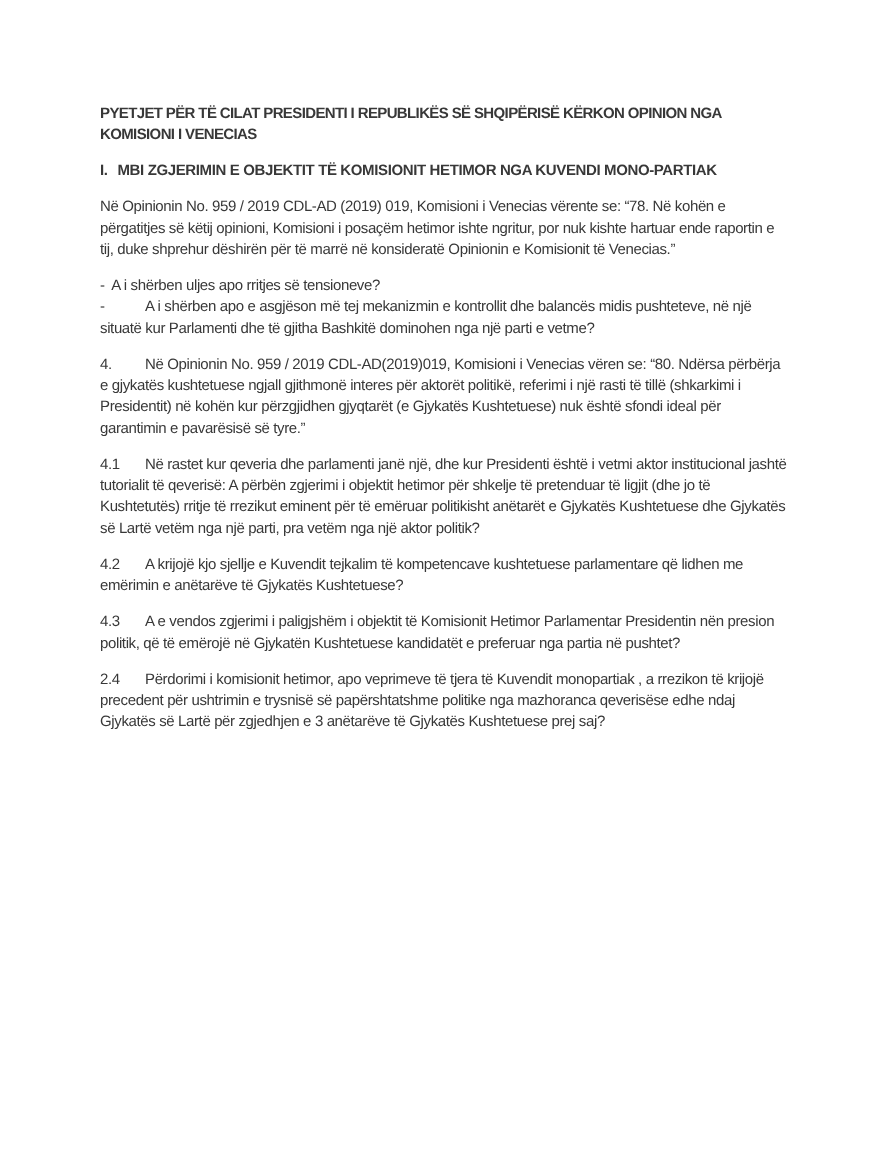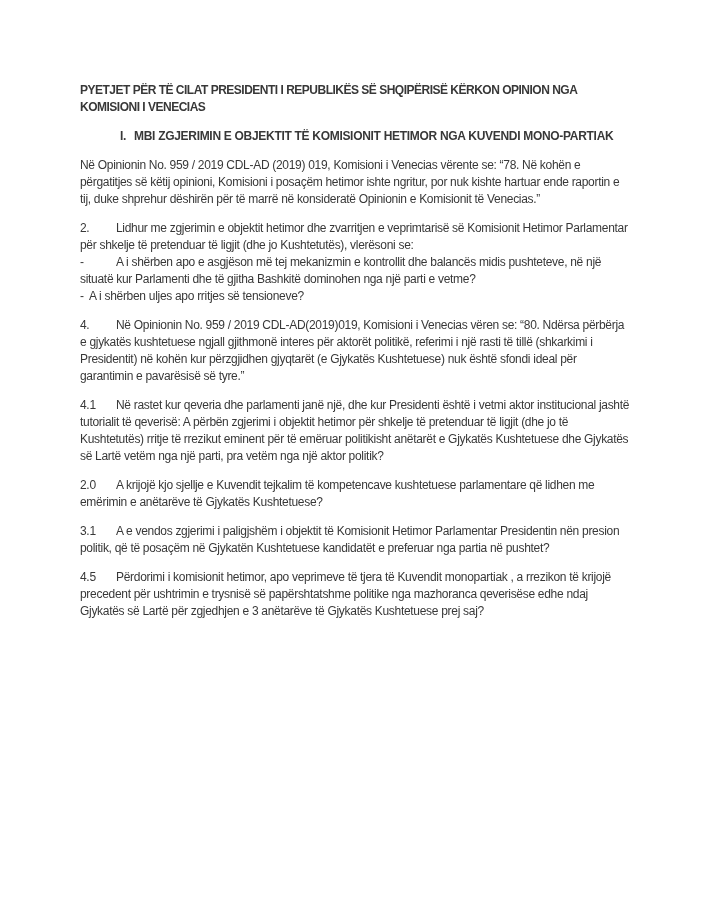--- a/index.html
+++ b/index.html
@@ -26,21 +26,20 @@
   }
   p { margin: 0 0 12px 0; }
   .block { margin: 0 0 12px 0; }
   .block p { margin: 0; }
   .title {
     font-weight: 700;
     letter-spacing: -0.5px;
   }
   .heading {
     font-weight: 700;
-    margin-left: 40px;
   }
   .h-num {
     display: inline-block;
     width: 14px;
   }
   .num {
     display: inline-block;
     width: 36px;
     vertical-align: top;
   }
@@ -61,30 +60,29 @@
 <div class="page">
 
   <p class="title">PYETJET PËR TË CILAT PRESIDENTI I REPUBLIKËS SË SHQIPËRISË KËRKON OPINION NGA KOMISIONI I VENECIAS</p>
 
   <p class="heading"><span class="h-num">I.</span><span>MBI ZGJERIMIN E OBJEKTIT TË KOMISIONIT HETIMOR NGA KUVENDI MONO-PARTIAK</span></p>
 
   <p>Në Opinionin No. 959 / 2019 CDL-AD (2019) 019, Komisioni i Venecias vërente se: “78. Në kohën e përgatitjes së këtij opinioni, Komisioni i posaçëm hetimor ishte ngritur, por nuk kishte hartuar ende raportin e tij, duke shprehur dëshirën për të marrë në konsideratë Opinionin e Komisionit të Venecias.”</p>
 
 
   <div class="block">
-    <p><span class="num">2.</span><span>Lidhur me zgjerimin e objektit hetimor dhe zvarritjen e veprimtarisë së Komisionit Hetimor Parlamentar për shkelje të pretenduar të ligjit (dhe jo Kushtetutës), vlerësoni se:</span></p>
+    <p><span class="dash-sm">-</span><span>A i shërben uljes apo rritjes së tensioneve?</span></p>
     <p><span class="dash-tab">-</span><span>A i shërben apo e asgjëson më tej mekanizmin e kontrollit dhe balancës midis pushteteve, në një situatë kur Parlamenti dhe të gjitha Bashkitë dominohen nga një parti e vetme?</span></p>
-    <p><span class="dash-sm">-</span><span>A i shërben uljes apo rritjes së tensioneve?</span></p>
   </div>
 
 
   <p class="item"><span class="num">4.</span><span>Në Opinionin No. 959 / 2019 CDL-AD(2019)019, Komisioni i Venecias vëren se: “80. Ndërsa përbërja e gjykatës kushtetuese ngjall gjithmonë interes për aktorët politikë, referimi i një rasti të tillë (shkarkimi i Presidentit) në kohën kur përzgjidhen gjyqtarët (e Gjykatës Kushtetuese) nuk është sfondi ideal për garantimin e pavarësisë së tyre.”</span></p>
 
   <p class="item"><span class="num">4.1</span><span>Në rastet kur qeveria dhe parlamenti janë një, dhe kur Presidenti është i vetmi aktor institucional jashtë tutorialit të qeverisë: A përbën zgjerimi i objektit hetimor për shkelje të pretenduar të ligjit (dhe jo të Kushtetutës) rritje të rrezikut eminent për të emëruar politikisht anëtarët e Gjykatës Kushtetuese dhe Gjykatës së Lartë vetëm nga një parti, pra vetëm nga një aktor politik?</span></p>
 
-  <p class="item"><span class="num">2.0</span><span>A krijojë kjo sjellje e Kuvendit tejkalim të kompetencave kushtetuese parlamentare që lidhen me emërimin e anëtarëve të Gjykatës Kushtetuese?</span></p>
+  <p class="item"><span class="num">4.2</span><span>A krijojë kjo sjellje e Kuvendit tejkalim të kompetencave kushtetuese parlamentare që lidhen me emërimin e anëtarëve të Gjykatës Kushtetuese?</span></p>
 
-  <p class="item"><span class="num">3.1</span><span>A e vendos zgjerimi i paligjshëm i objektit të Komisionit Hetimor Parlamentar Presidentin nën presion politik, që të posaçëm në Gjykatën Kushtetuese kandidatët e preferuar nga partia në pushtet?</span></p>
+  <p class="item"><span class="num">4.3</span><span>A e vendos zgjerimi i paligjshëm i objektit të Komisionit Hetimor Parlamentar Presidentin nën presion politik, që të emërojë në Gjykatën Kushtetuese kandidatët e preferuar nga partia në pushtet?</span></p>
 
 
-  <p class="item"><span class="num">4.5</span><span>Përdorimi i komisionit hetimor, apo veprimeve të tjera të Kuvendit monopartiak , a rrezikon të krijojë precedent për ushtrimin e trysnisë së papërshtatshme politike nga mazhoranca qeverisëse edhe ndaj Gjykatës së Lartë për zgjedhjen e 3 anëtarëve të Gjykatës Kushtetuese prej saj?</span></p>
+  <p class="item"><span class="num">2.4</span><span>Përdorimi i komisionit hetimor, apo veprimeve të tjera të Kuvendit monopartiak , a rrezikon të krijojë precedent për ushtrimin e trysnisë së papërshtatshme politike nga mazhoranca qeverisëse edhe ndaj Gjykatës së Lartë për zgjedhjen e 3 anëtarëve të Gjykatës Kushtetuese prej saj?</span></p>
 
 </div>
 
 </body></html>

